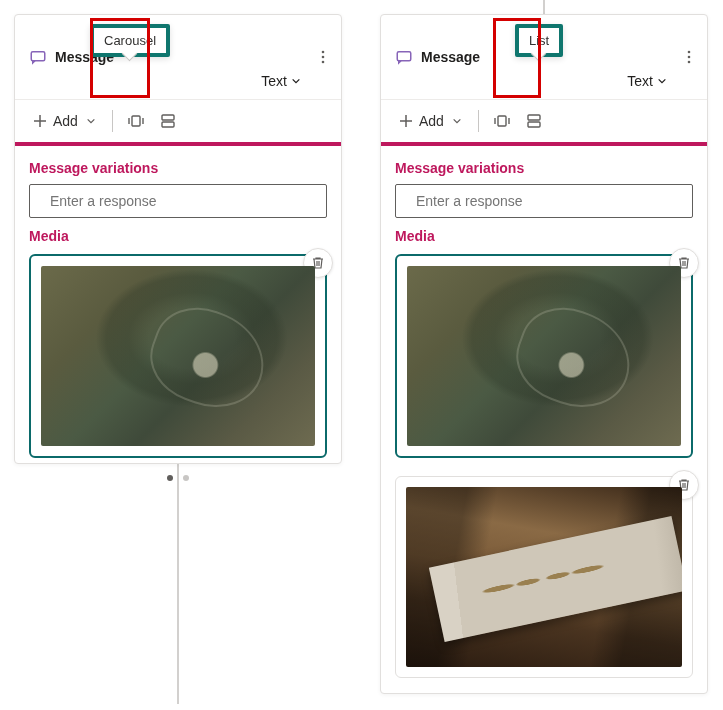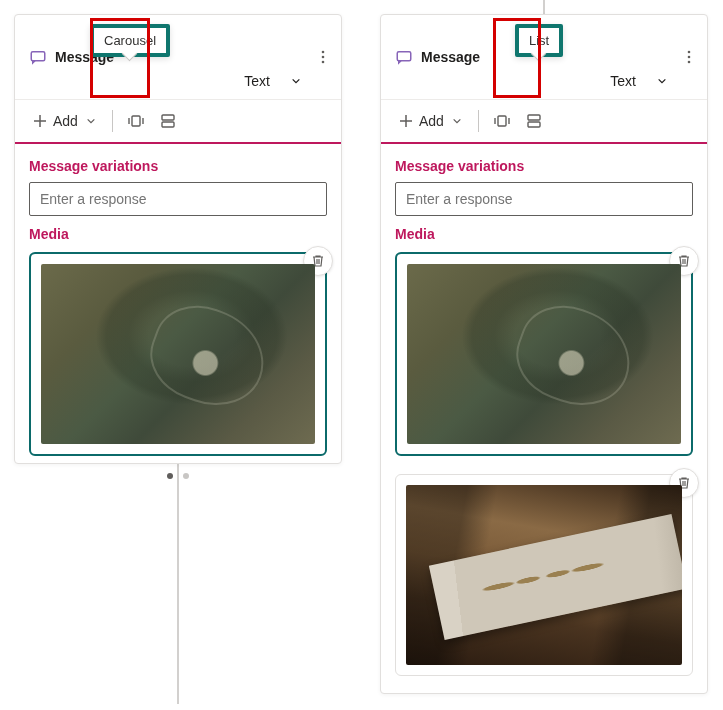--- a/index.html
+++ b/index.html
@@ -36,29 +36,29 @@
 
   .card-header {
     display: flex;
     align-items: center;
     padding: 10px 10px 10px 14px;
     border-bottom: 1px solid #edebe9;
     gap: 8px;
   }
   .msg-icon { width: 18px; height: 18px; color: #8764b8; flex-shrink: 0; }
   .msg-title { font-weight: 600; color: #201f1e; flex: 1; }
-  .text-drop { display: flex; align-items: center; gap: 21px; cursor: pointer; color: #201f1e; font-size: 14px; margin-top: 48px; }
+  .text-drop { display: flex; align-items: center; gap: 4px; cursor: pointer; color: #201f1e; font-size: 14px; margin-top: 48px; }
   .chev { width: 10px; height: 10px; }
   .more-icon { width: 16px; height: 16px; color: #605e5c; margin-left: 6px; cursor: pointer; }
 
   .toolbar {
     display: flex;
     align-items: center;
     padding: 6px 10px;
-    border-bottom: 2px solid #be185d;
+    border-bottom: 4px solid #be185d;
     gap: 2px;
   }
   .add-btn {
     display: flex;
     align-items: center;
     gap: 6px;
     padding: 4px 8px;
     cursor: pointer;
     color: #323130;
   }
@@ -73,21 +73,21 @@
     justify-content: center;
     cursor: pointer;
     border-radius: 2px;
   }
   .view-btn svg { width: 16px; height: 16px; color: #605e5c; }
 
   .body { padding: 10px 14px 14px 14px; }
   .section-label { font-weight: 600; color: #be185d; margin: 4px 0 8px 0; }
   .input {
     width: 100%;
-    padding: 8px 10px;
+    padding: 8px 20px;
     border: 1px solid #605e5c;
     border-radius: 2px;
     font-size: 14px;
     font-family: inherit;
     color: #a16207;
     outline: none;
   }
   .media-wrap { position: relative; margin-top: 10px; }
   .media-card {
     border: 2px solid #0b6a6a;

